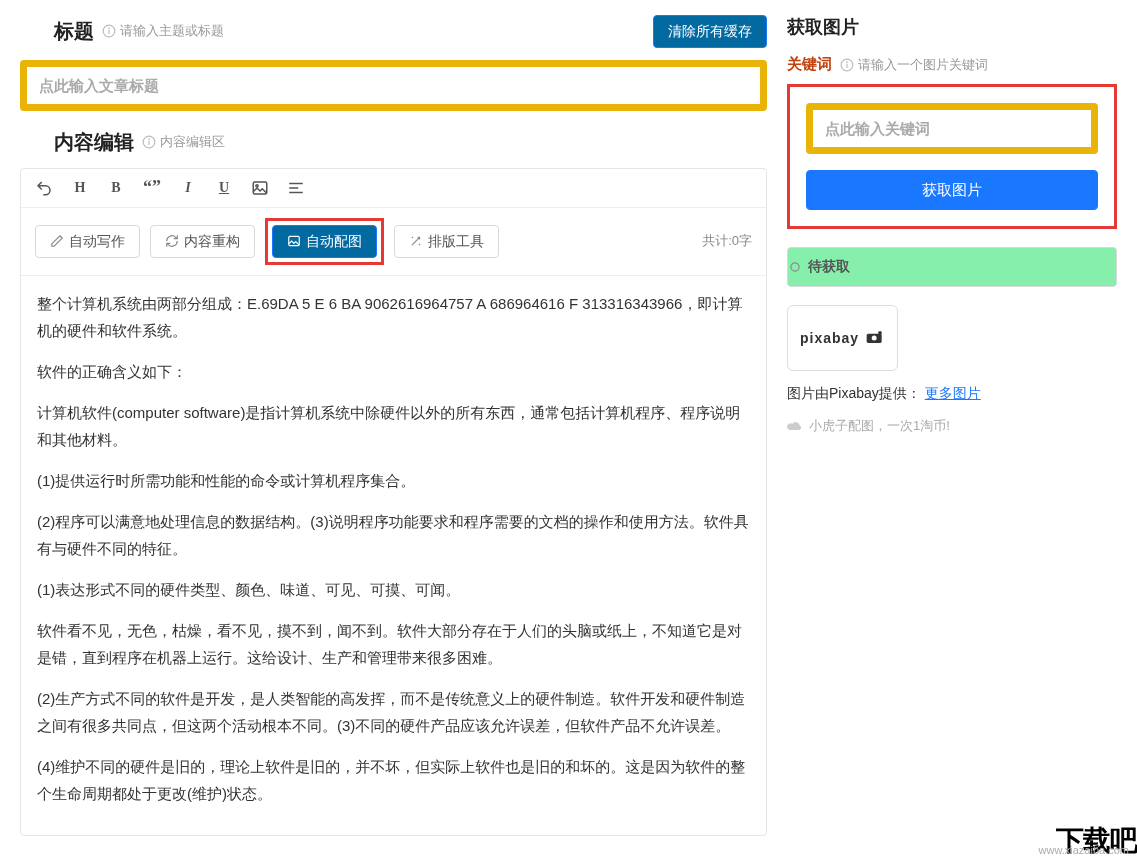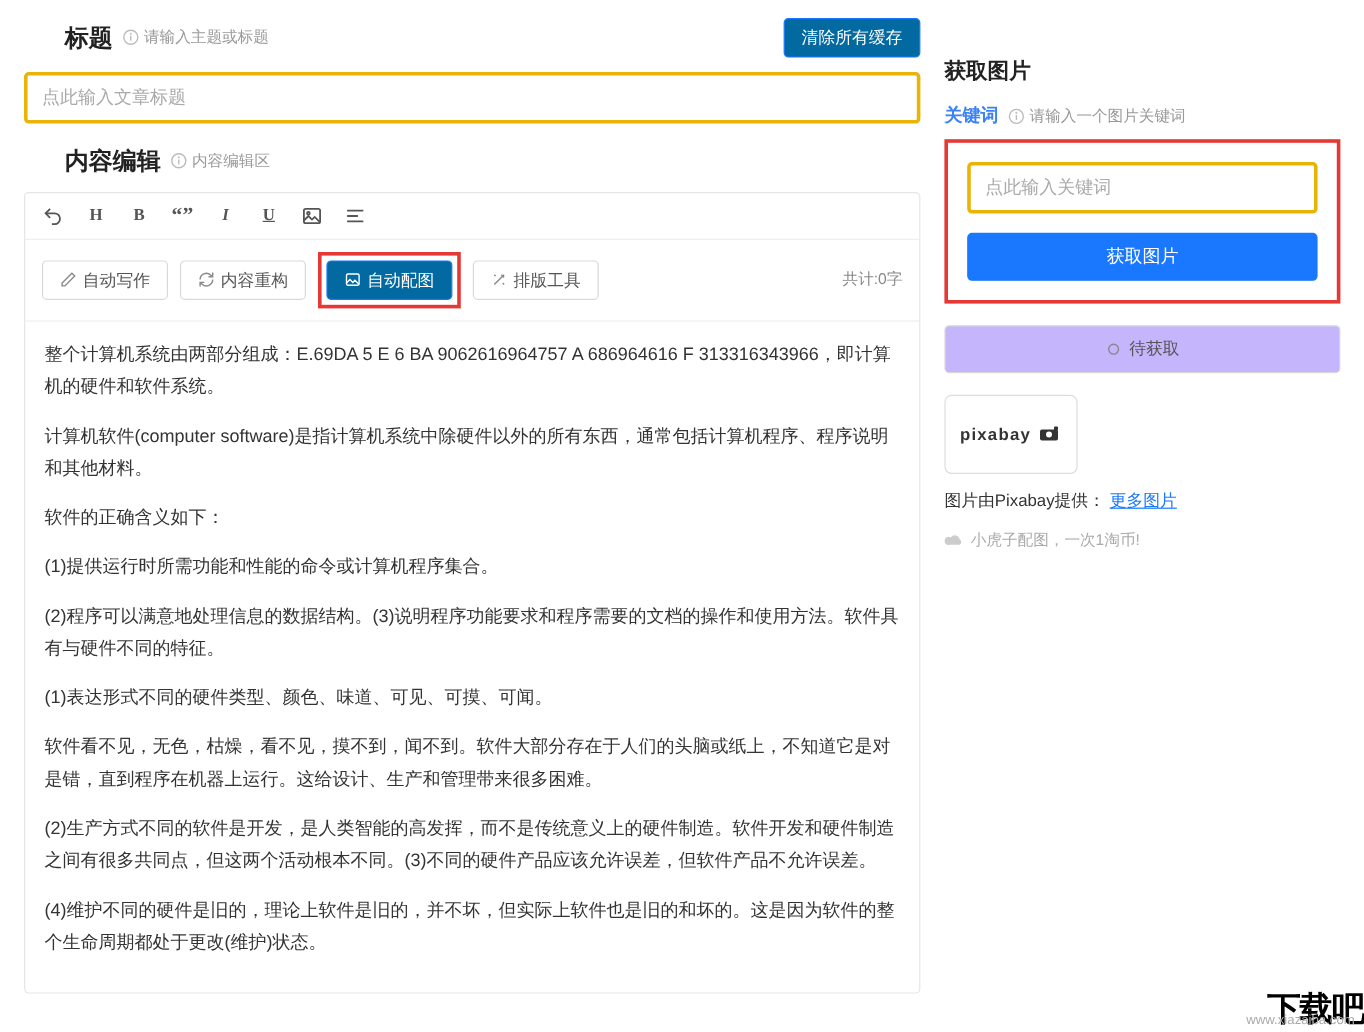--- a/index.html
+++ b/index.html
@@ -1,46 +1,46 @@
 <!DOCTYPE html>
 <html><head>
   <meta charset="utf-8">
   <style>
     * { box-sizing: border-box; margin: 0; padding: 0; }
     body { font-family: -apple-system, "Microsoft YaHei", "PingFang SC", sans-serif; background: #fff; color: #333; font-size: 14px; width: 1137px; height: 860px; overflow: hidden; }
     .layout { display: flex; gap: 20px; padding: 15px 20px; }
     .main-col { flex: 1; min-width: 0; }
-    .side-col { width: 330px; margin-top: 32px; }
+    .side-col { width: 330px; }
 
     .sec-header { display: flex; align-items: center; margin-bottom: 12px; margin-left: 34px; }
     .sec-title { font-size: 20px; font-weight: 600; color: #222; }
     .sec-hint { font-size: 13px; color: #999; margin-left: 8px; display: inline-flex; align-items: center; gap: 4px; }
     .spacer { flex: 1; }
     .btn { display: inline-flex; align-items: center; gap: 5px; padding: 7px 14px; border-radius: 4px; border: 1px solid #d9d9d9; background: #fff; cursor: pointer; font-size: 14px; color: #555; line-height: 1.2; }
     .btn-primary { background: #0369a1; border-color: #1978ff; color: #fff; }
     .btn-primary-big { background: #1978ff; border-color: #1978ff; color: #fff; width: 100%; padding: 10px 0; justify-content: center; font-size: 15px; border-radius: 4px; }
-    .input { width: 100%; border: 3px solid #eab308; border-radius: 4px; padding: 10px 12px; font-size: 15px; color: #be185d; }
+    .input { width: 100%; border: 7px solid #eab308; border-radius: 4px; padding: 10px 12px; font-size: 15px; color: #be185d; font-weight: bold; }
     .input::placeholder { color: #aaa; }
     .title-input { margin-bottom: 18px; }
 
     .editor-wrap { border: 1px solid #e5e5e5; border-radius: 4px; }
     .toolbar-row1 { display: flex; align-items: center; gap: 18px; padding: 10px 14px; border-bottom: 1px solid #eee; }
     .tb-icon { width: 18px; height: 18px; display: inline-flex; align-items: center; justify-content: center; color: #555; cursor: pointer; }
     .toolbar-row2 { display: flex; align-items: center; gap: 10px; padding: 10px 14px; border-bottom: 1px solid #eee; }
     .highlight-box { border: 3px solid #e53935; padding: 4px; display: inline-flex; }
     .count-txt { margin-left: auto; color: #888; font-size: 13px; }
     .content-area { padding: 14px 16px; font-size: 15px; color: #333; line-height: 1.8; }
     .content-area p { margin-bottom: 14px; }
 
     .side-sec-title { font-size: 18px; font-weight: 600; color: #222; margin-bottom: 16px; }
     .kw-row { display: flex; align-items: center; margin-bottom: 10px; }
-    .kw-label { font-size: 15px; font-weight: 600; color: #3b82f6; }
+    .kw-label { font-size: 15px; font-weight: 600; color: #c2410c; }
     .side-highlight { border: 3px solid #e53935; padding: 16px; }
     .side-highlight .input { margin-bottom: 16px; }
-    .status-btn { width: 100%; border: 1px solid #d9d9d9; background: #c4b5fd; padding: 10px 0; border-radius: 4px; margin-top: 18px; display: flex; align-items: center; justify-content: center; gap: 6px; color: #555; font-size: 14px; }
+    .status-btn { width: 100%; border: 1px solid #d9d9d9; background: #86efac; padding: 10px 0; border-radius: 4px; margin-top: 18px; display: flex; align-items: center; gap: 6px; color: #555; font-size: 14px; font-weight: bold; }
     .pixabay-badge { display: inline-flex; align-items: center; gap: 6px; border: 1px solid #ddd; border-radius: 6px; padding: 24px 12px; margin-top: 18px; font-weight: 600; letter-spacing: 1px; color: #333; }
     .provider-line { margin-top: 14px; font-size: 14px; color: #333; }
     .provider-link { color: #1978ff; text-decoration: underline; }
     .foot-note { margin-top: 14px; font-size: 13px; color: #aaa; display: flex; align-items: center; gap: 6px; }
     .watermark { position: fixed; right: 0; bottom: 0; font-size: 28px; font-weight: 900; color: #000; text-shadow: 2px 2px 0 #fff, -2px -2px 0 #fff; letter-spacing: -1px; }
     .wm-sub { position: fixed; right: 8px; bottom: 4px; font-size: 11px; color: #aaa; }
 
     svg { display: block; }
   </style>
 </head>
@@ -138,22 +138,22 @@
               <path d="M5 5l2 2"></path>
               <path d="M19 19l-2-2"></path>
             </svg>
           <span>排版工具</span>
         </button>
         <span class="count-txt">共计:0字</span>
       </div>
 
       <div class="content-area">
         <p>整个计算机系统由两部分组成：E.69DA 5 E 6 BA 9062616964757 A 686964616 F 313316343966，即计算机的硬件和软件系统。</p>
+        <p>软件的正确含义如下：</p>
         <p>计算机软件(computer software)是指计算机系统中除硬件以外的所有东西，通常包括计算机程序、程序说明和其他材料。</p>
-        <p>软件的正确含义如下：</p>
         <p>(1)提供运行时所需功能和性能的命令或计算机程序集合。</p>
         <p>(2)程序可以满意地处理信息的数据结构。(3)说明程序功能要求和程序需要的文档的操作和使用方法。软件具有与硬件不同的特征。</p>
         <p>(1)表达形式不同的硬件类型、颜色、味道、可见、可摸、可闻。</p>
         <p>软件看不见，无色，枯燥，看不见，摸不到，闻不到。软件大部分存在于人们的头脑或纸上，不知道它是对是错，直到程序在机器上运行。这给设计、生产和管理带来很多困难。</p>
         <p>(2)生产方式不同的软件是开发，是人类智能的高发挥，而不是传统意义上的硬件制造。软件开发和硬件制造之间有很多共同点，但这两个活动根本不同。(3)不同的硬件产品应该允许误差，但软件产品不允许误差。</p>
         <p>(4)维护不同的硬件是旧的，理论上软件是旧的，并不坏，但实际上软件也是旧的和坏的。这是因为软件的整个生命周期都处于更改(维护)状态。</p>
       </div>
     </div>
   </div>
 

